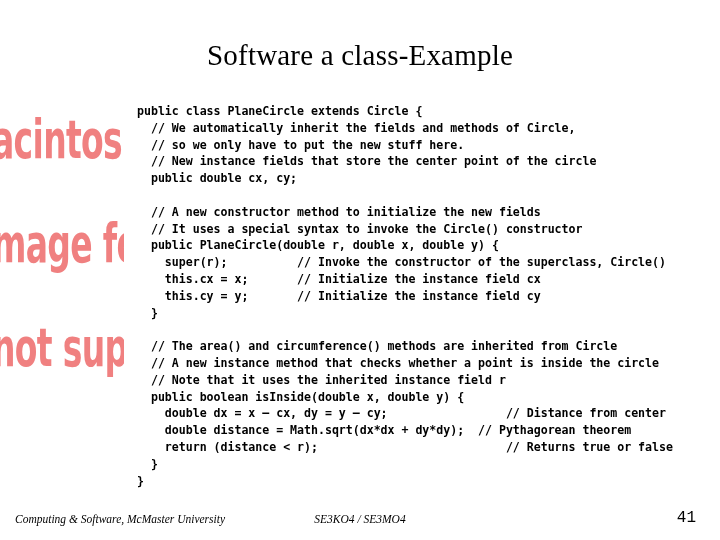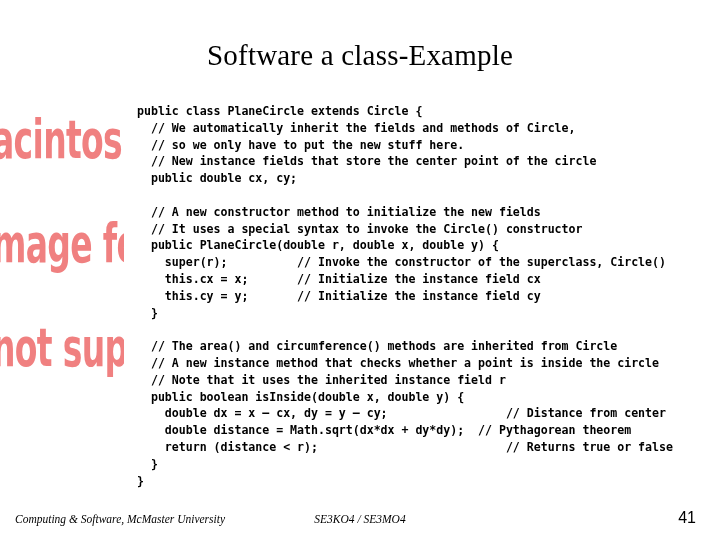--- a/index.html
+++ b/index.html
@@ -116,21 +116,21 @@
     font-size: 11.5px;
     line-height: 14px;
     color: #000000;
     white-space: nowrap;
   }
 
   #page-number {
     position: absolute;
     right: 24px;
     top: -4px;
-    font-family: Liberation Sans, sans-serif;
+    font-family: Liberation Mono, monospace;
     font-size: 16px;
     line-height: 20px;
     color: #000000;
   }
 </style>
 </head>
 <body>
 
 <div id="slide">
 

